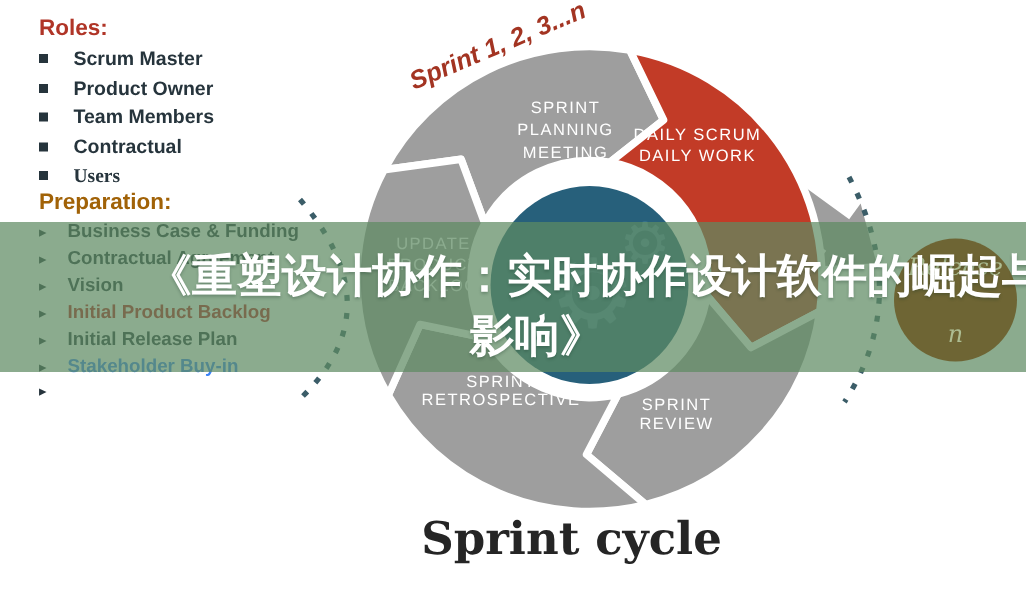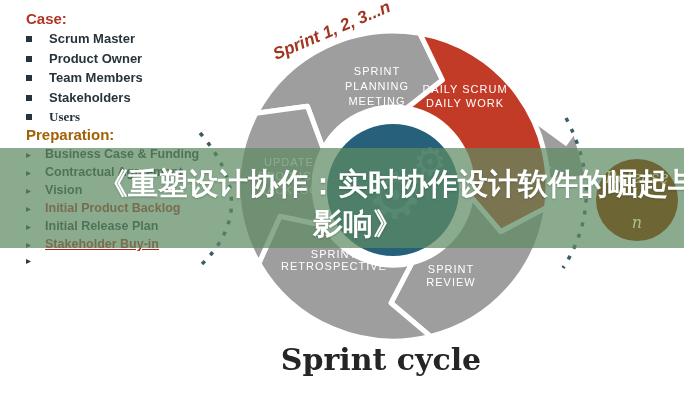--- a/index.html
+++ b/index.html
@@ -39,37 +39,37 @@
   #caption{position:absolute;top:342px;left:0;width:636px;text-align:center;padding-left:126px;
            box-sizing:border-box;font-family:"DejaVu Serif","Liberation Serif",serif;
            font-weight:bold;font-size:30px;color:#252525;z-index:1;letter-spacing:0px;}
 </style>
 </head>
 <body>
 
 <div id="stage">
 
   <div class="side-block roles" style="top:10px;">
-    <div class="side-heading" style="color: rgb(176, 53, 39);">Case:</div>
+    <div class="side-heading" style="color: rgb(176, 53, 39);">Roles:</div>
     <div>
         <div class="side-row">
           <span class="bullet-square" style="background: rgb(38, 52, 60);"></span>
           <span class="side-label" style="color: rgb(38, 52, 60);">Scrum Master</span>
         </div>
         <div class="side-row">
           <span class="bullet-square" style="background: rgb(38, 52, 60);"></span>
           <span class="side-label" style="color: rgb(38, 52, 60);">Product Owner</span>
         </div>
         <div class="side-row">
           <span class="bullet-square" style="background: rgb(38, 52, 60);"></span>
           <span class="side-label" style="color: rgb(38, 52, 60);">Team Members</span>
         </div>
         <div class="side-row">
           <span class="bullet-square" style="background: rgb(38, 52, 60);"></span>
-          <span class="side-label" style="color: rgb(38, 52, 60);">Stakeholders</span>
+          <span class="side-label" style="color: rgb(38, 52, 60);">Contractual</span>
         </div>
         <div class="side-row">
           <span class="bullet-square" style="background: rgb(38, 52, 60);"></span>
           <span class="side-label" style="color: rgb(38, 52, 60); font-family: Liberation Serif, serif;">Users</span>
         </div>
       </div>
   </div>
 
   <div class="side-block prep" style="top:126px;">
     <div class="side-heading" style="color: #a16207;">Preparation:</div>
@@ -89,21 +89,21 @@
         <div class="side-row">
           <span class="bullet-tri" style="color: rgb(38, 52, 60);">▸</span>
           <span class="side-label" style="color: #b91c1c;">Initial Product Backlog</span>
         </div>
         <div class="side-row">
           <span class="bullet-tri" style="color: rgb(38, 52, 60);">▸</span>
           <span class="side-label" style="color: rgb(38, 52, 60);">Initial Release Plan</span>
         </div>
         <div class="side-row">
           <span class="bullet-tri" style="color: rgb(38, 52, 60);">▸</span>
-          <span class="side-label" style="color: #b91c1c; text-decoration: underline;">Stakeholder Buy-in</span>
+          <span class="side-label" style="color: #3b82f6;">Stakeholder Buy-in</span>
         </div>
         <div class="side-row">
           <span class="bullet-tri" style="color: rgb(38, 52, 60);">▸</span>
         </div>
       </div>
   </div>
 
   <svg id="cycle-svg" width="684" height="400" viewBox="0 0 684 400">
       <path d="M-45,-13 L8,-13 L8,-26 L40,0 L8,26 L8,13 L-45,13 Z" transform="translate(552,152) rotate(36)" fill="#9e9e9e"></path>
       <path d="M256.1,113.2 A155,155 0 0 1 419.9,33.4 L442.4,80.0 L406.7,108.2 A79,79 0 0 0 323.2,148.9 L307.4,106.2 Z" fill="#9e9e9e" stroke="#ffffff" stroke-width="5" stroke-linejoin="round"></path>

